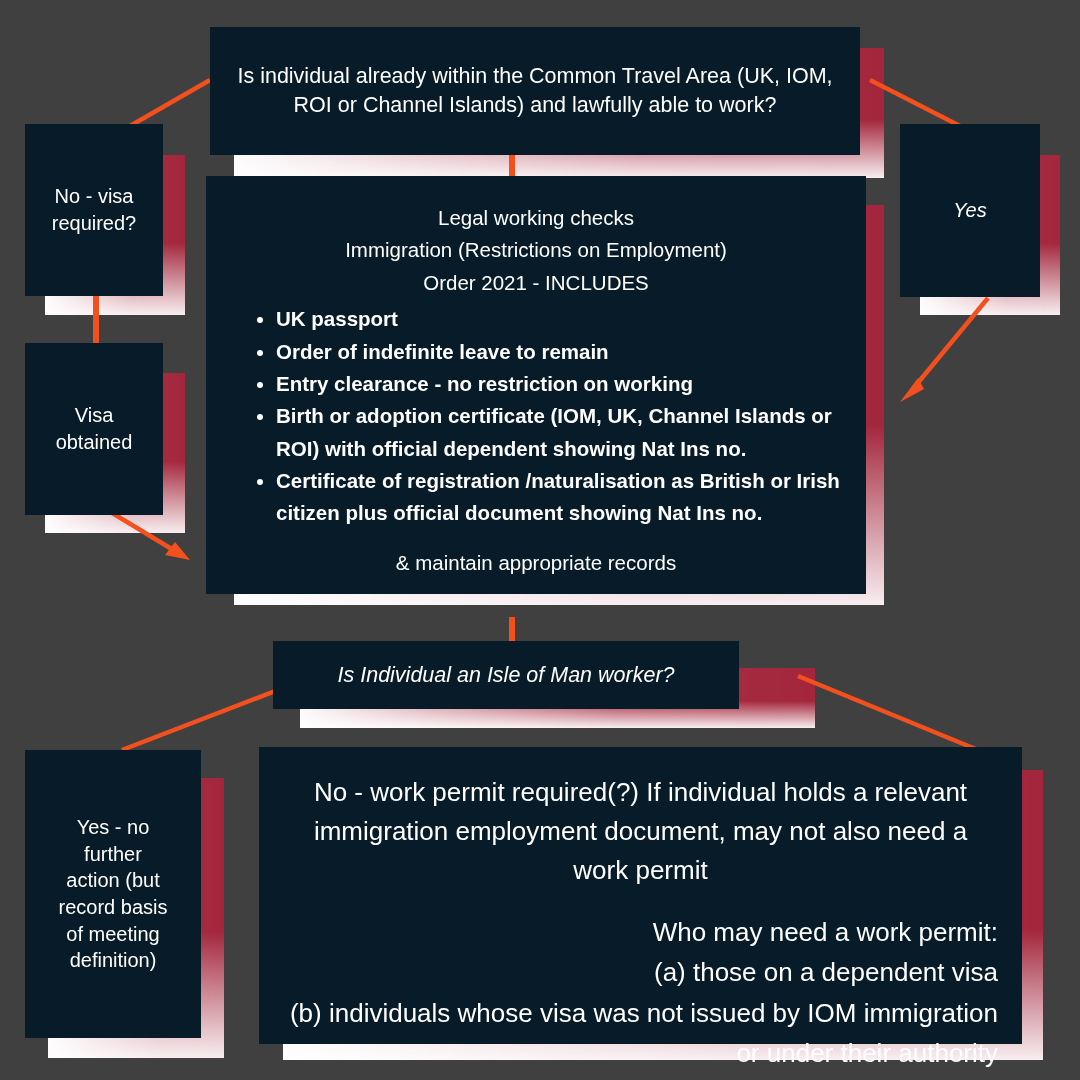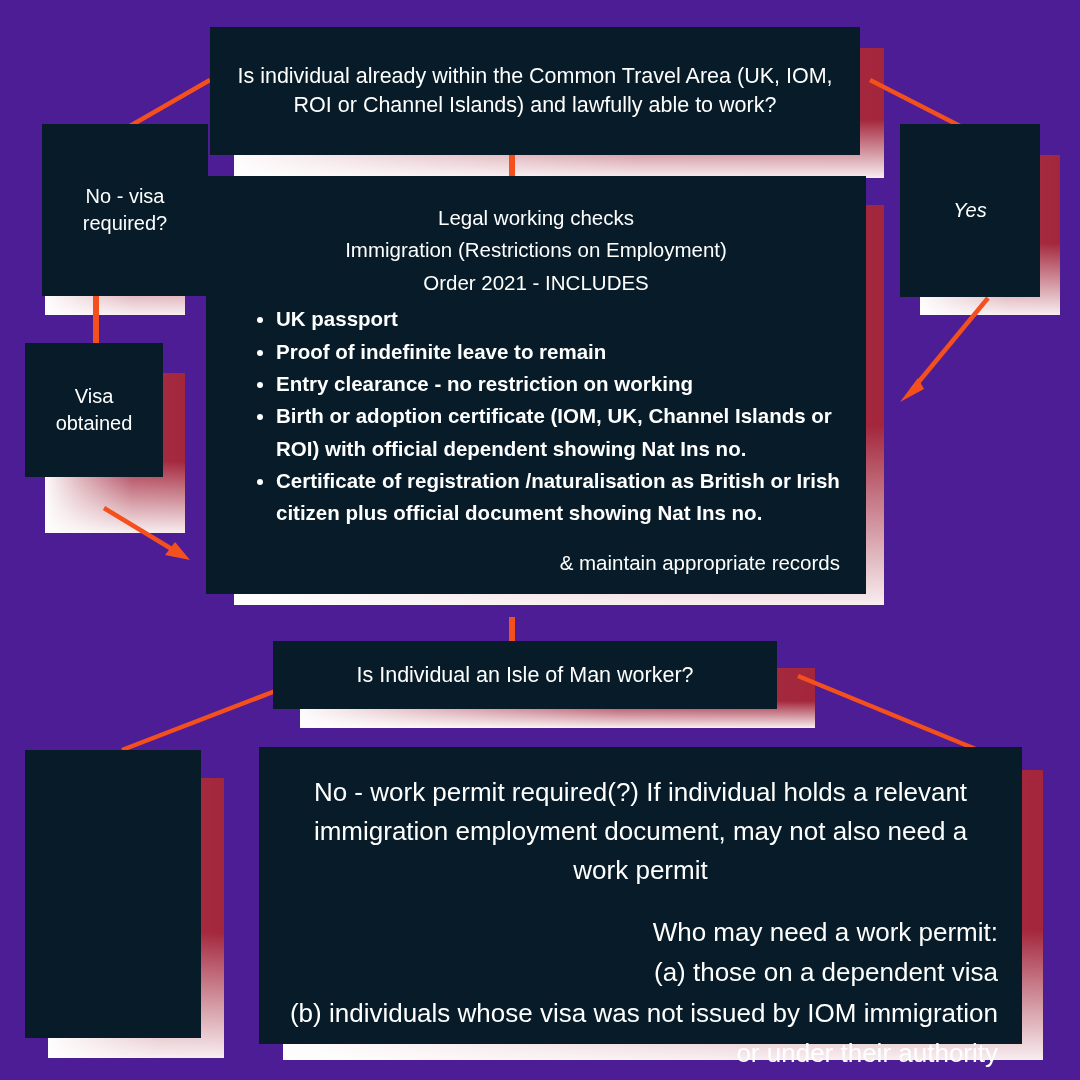--- a/index.html
+++ b/index.html
@@ -4,21 +4,21 @@
 <style>
   html, body {
     margin: 0;
     padding: 0;
     background: #ffffff;
   }
   #canvas {
     position: relative;
     width: 1080px;
     height: 1080px;
-    background: #4c1d95;
+    background: #404040;
     font-family: "Liberation Sans", sans-serif;
     overflow: hidden;
   }
 
   
   .node {
     position: absolute;
     box-sizing: border-box;
     color: #ffffff;
     z-index: 3;
@@ -78,21 +78,21 @@
     position: relative;
     z-index: 2;
     width: 100%;
     box-sizing: border-box;
     padding: 26px 26px 22px 26px;
     color: #ffffff;
   }
   .main-head { text-align: center; line-height: 1.58; }
   .main-list { margin: 4px 0 0 0; padding-left: 44px; font-weight: bold; }
   .main-list li { line-height: 1.58; margin: 0; }
-  .main-foot { text-align: right; margin-top: 18px; line-height: 1.5; }
+  .main-foot { text-align: center; margin-top: 18px; line-height: 1.5; }
 
   
   .wp-inner {
     position: relative;
     z-index: 2;
     width: 100%;
     box-sizing: border-box;
     padding: 26px 24px 20px 24px;
     color: #ffffff;
   }
@@ -143,61 +143,67 @@
 
   <svg class="diag" style="left:790px;top:670px;width:200px;height:90px;" viewBox="0 0 200 90">
     <line x1="8" y1="6" x2="188" y2="80"></line>
   </svg>
 
   <div class="node" style="left:210px;top:27px;width:650px;height:128px;">
     <div class="fill"></div>
     <div class="txt t-q">Is individual already within the Common Travel Area (UK, IOM, ROI or Channel Islands) and lawfully able to work?</div>
   </div>
 
-  <div class="node" style="left:42px;top:124px;width:166px;height:172px;justify-content:center;">
+  <div class="node" style="left:25px;top:124px;width:138px;height:172px;justify-content:center;">
     <div class="fill"></div>
     <div class="txt t-sm">No - visa
 required?</div>
   </div>
 
-  <div class="node" style="left:25px;top:343px;width:138px;height:134px;">
+  <div class="node" style="left:25px;top:343px;width:138px;height:172px;">
     <div class="fill"></div>
     <div class="txt t-sm">Visa
 obtained</div>
   </div>
 
   <div class="node" style="left:900px;top:124px;width:140px;height:173px;font-style:italic;">
     <div class="fill"></div>
     <div class="txt t-sm">Yes</div>
   </div>
 
   <div class="node" style="left:206px;top:176px;width:660px;height:418px;align-items:flex-start;border-radius:29px;">
     <div class="fill"></div>
     <div class="main-inner">
       <div class="main-head t-main" style="white-space:pre-line;">Legal working checks
 Immigration (Restrictions on Employment)
 Order 2021 - INCLUDES</div>
       <ul class="main-list t-main">
         <li>UK passport</li>
-        <li>Proof of indefinite leave to remain</li>
+        <li>Order of indefinite leave to remain</li>
         <li>Entry clearance - no restriction on working</li>
         <li>Birth or adoption certificate (IOM, UK, Channel Islands or ROI) with official dependent showing Nat Ins no.</li>
         <li>Certificate of registration /naturalisation as British or Irish citizen plus official document showing Nat Ins no.</li>
       </ul>
       <div class="main-foot t-main">&amp; maintain appropriate records</div>
     </div>
   </div>
 
-  <div class="node" style="left:273px;top:641px;width:504px;height:68px;">
+  <div class="node" style="left:273px;top:641px;width:466px;height:68px;font-style:italic;">
     <div class="fill"></div>
     <div class="txt t-q">Is Individual an Isle of Man worker?</div>
   </div>
 
   <div class="node" style="left:25px;top:750px;width:176px;height:288px;">
     <div class="fill"></div>
+    <div class="txt t-sm">Yes - no
+further
+action (but
+record basis
+of meeting
+definition)</div>
   </div>
 
   <div class="node" style="left:259px;top:747px;width:763px;height:297px;align-items:flex-start;">
     <div class="fill"></div>
     <div class="wp-inner">
       <div class="wp-top t-wp">No - work permit required(?) If individual holds a relevant immigration employment document, may not also need a work permit</div>
       <div class="wp-body t-wp">Who may need a work permit:
 (a) those on a dependent visa
 (b) individuals whose visa was not issued by IOM immigration or under their authority
 NB work permit sectoral and temporary exemptions</div>

